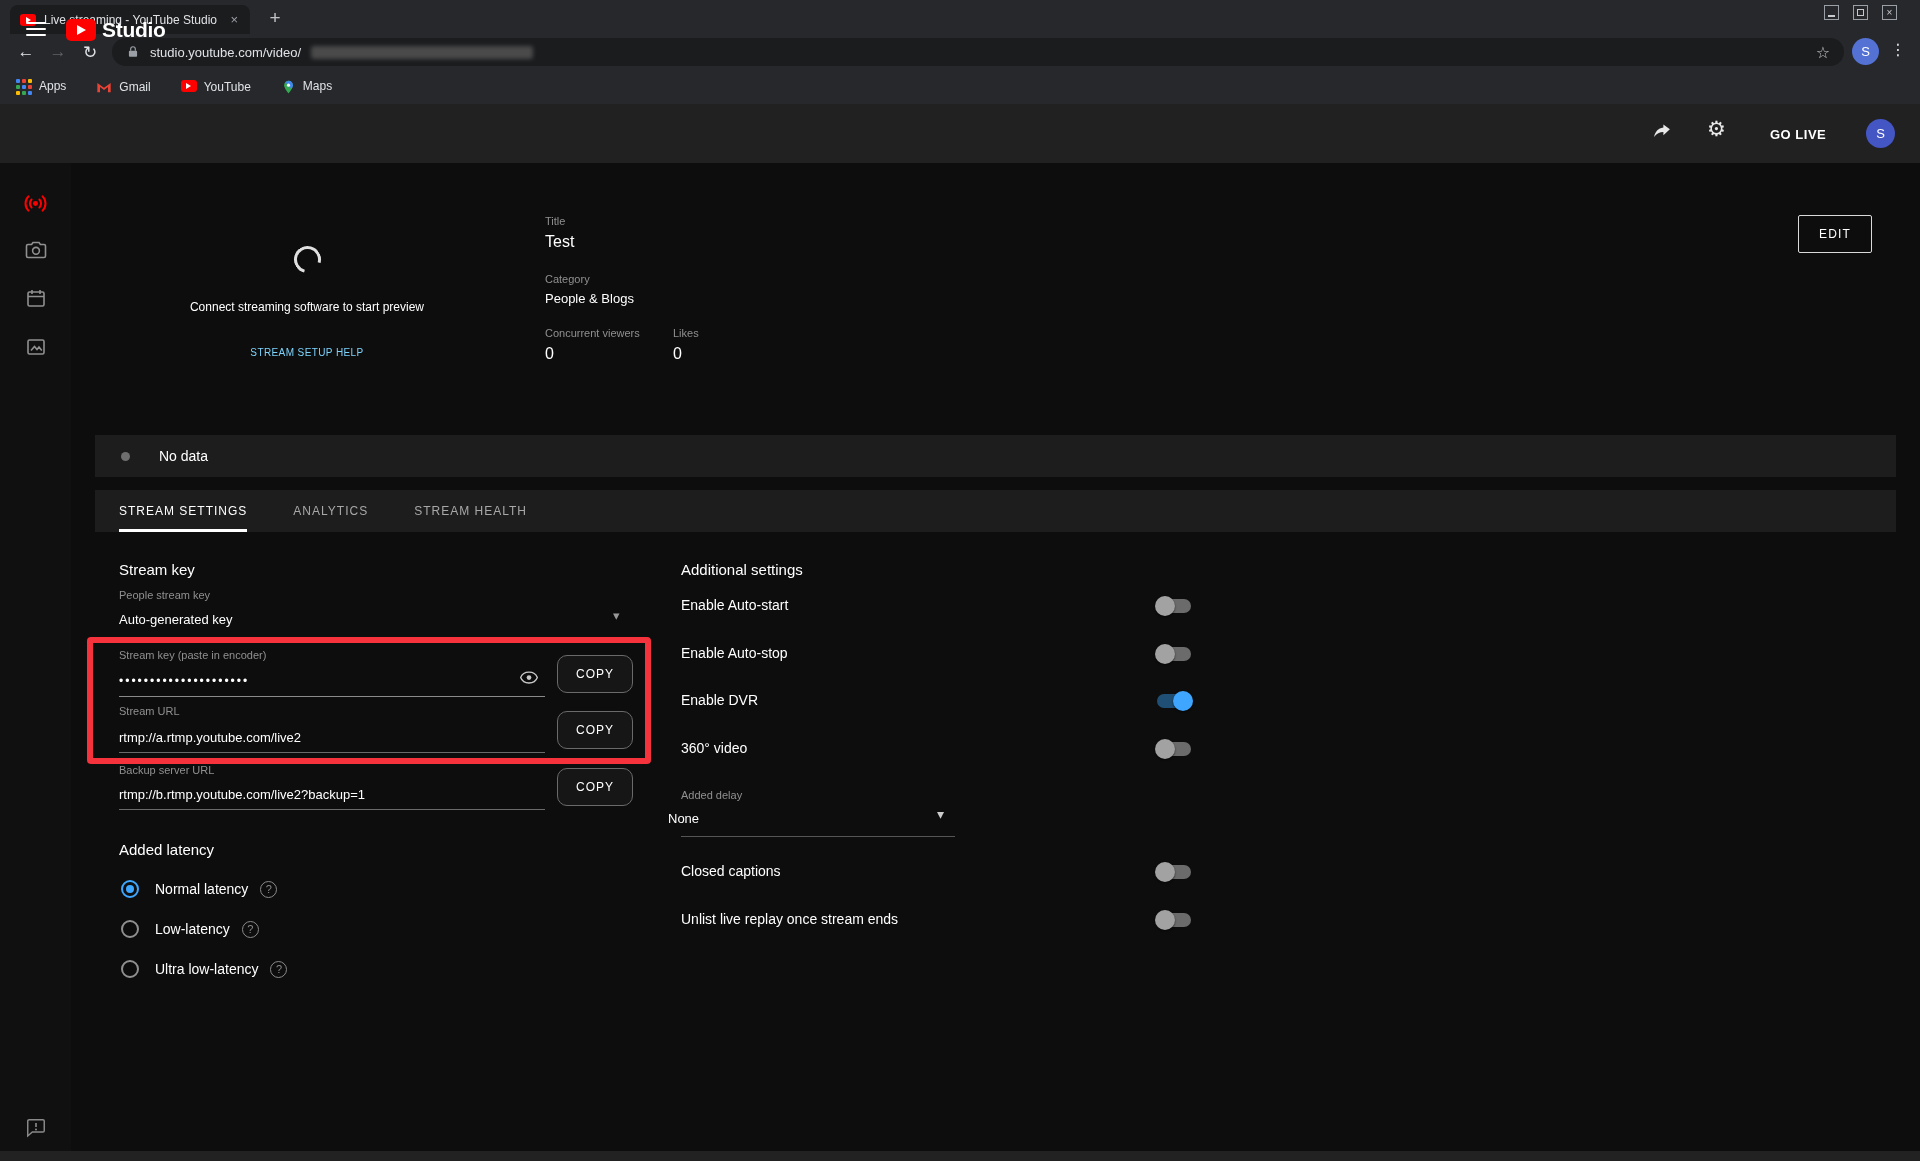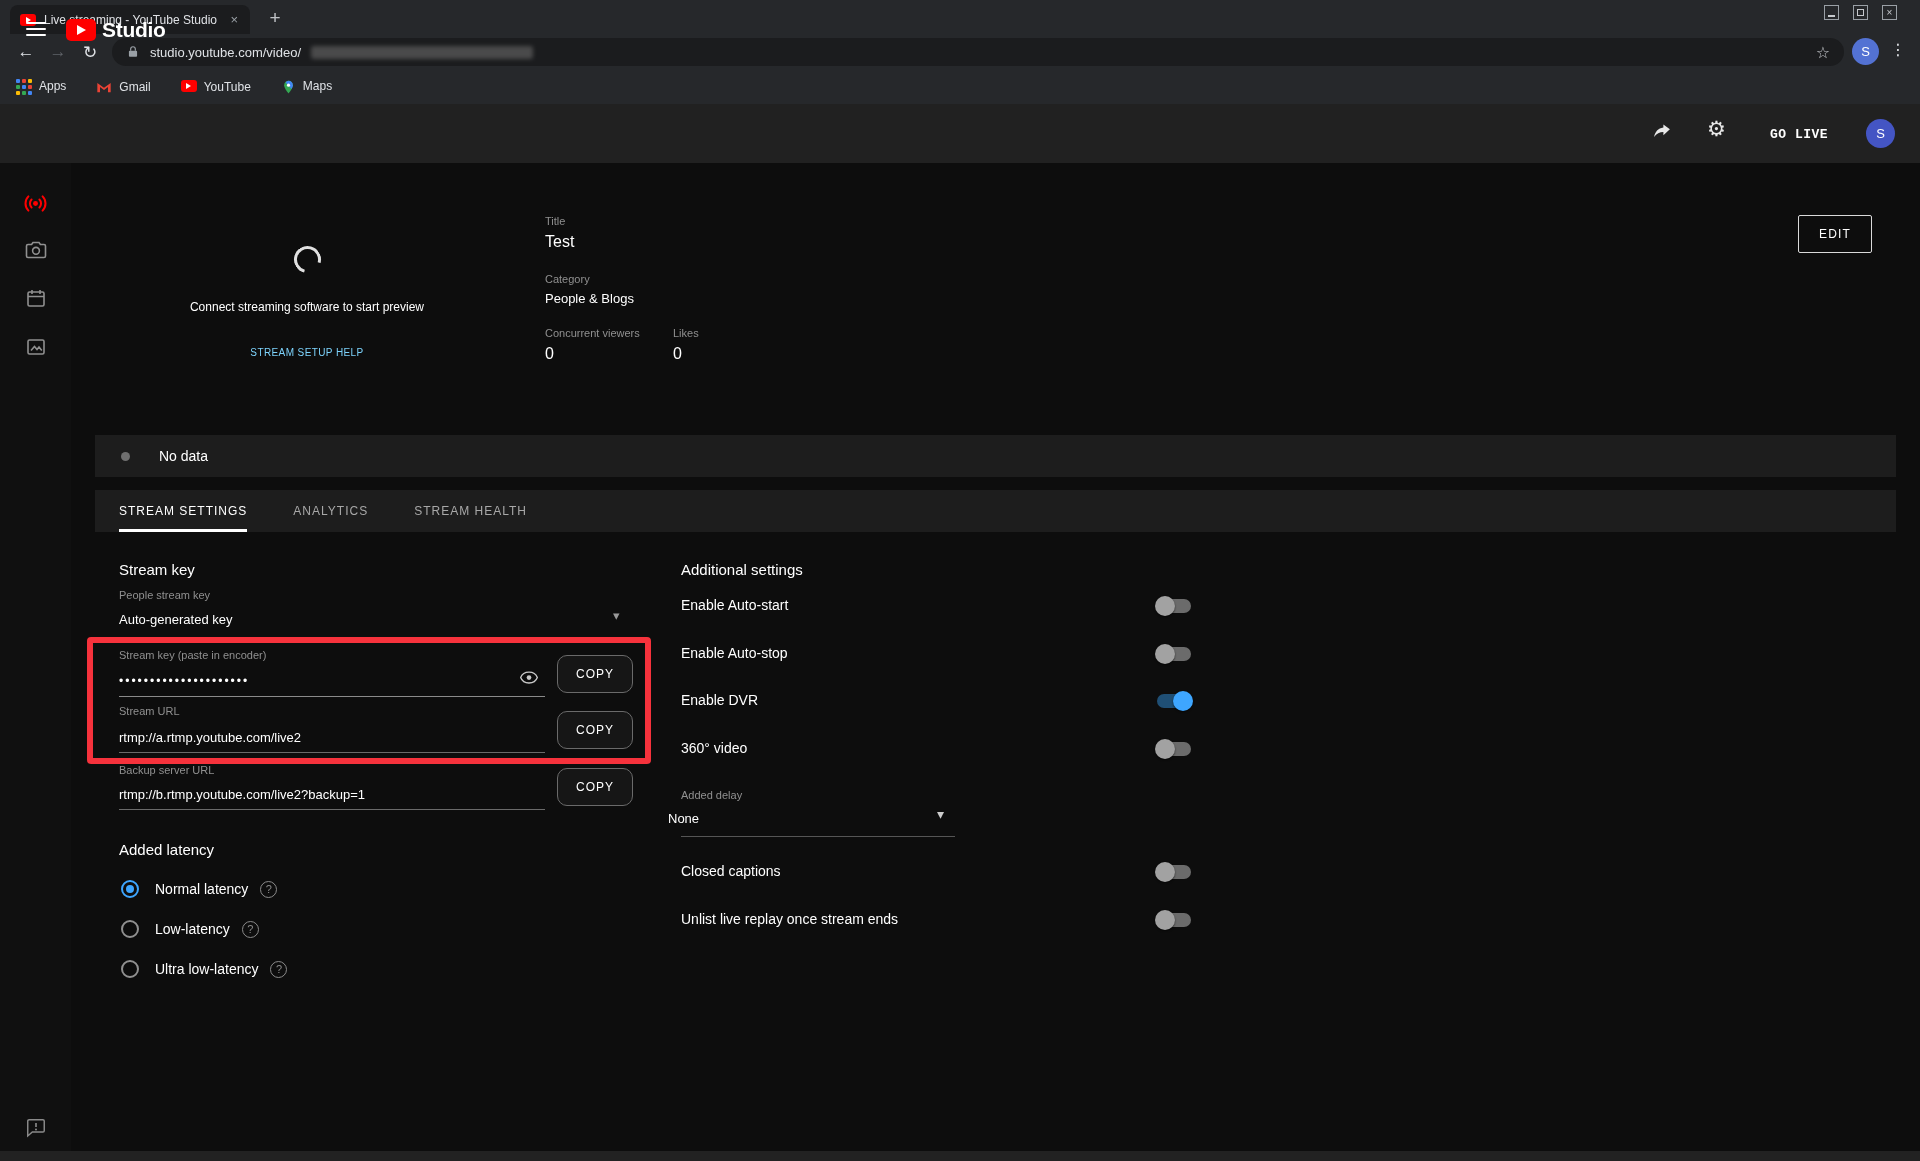--- a/index.html
+++ b/index.html
@@ -49,21 +49,21 @@
   
   #sheader { position:absolute; left:0; top:104px; width:1920px; height:59px; background:#212121; }
   #hamburger { position:absolute; left:26px; top:22px; width:20px; display:flex; flex-direction:column; gap:4px; }
   #hamburger span { height:2px; background:#fff; border-radius:1px; }
   #logo { position:absolute; left:66px; top:18px; display:flex; align-items:center; gap:6px; }
   #logo .yt-chip { width:30px; height:22px; border-radius:5px; }
   #logo .yt-chip .tri { border-left:9px solid #fff; border-top:5px solid transparent; border-bottom:5px solid transparent; }
   #logo .txt { font-size:21px; font-weight:bold; color:#fff; letter-spacing:-0.3px; }
   #h-share { position:absolute; left:1650px; top:120px; }
   #h-gear { position:absolute; left:1707px; top:117px; font-size:21px; color:#e8e8e8; }
-  #h-golive { position:absolute; left:1770px; top:127px; font-size:13px; color:#fff; letter-spacing:.5px; font-weight:bold;font-family:Liberation Mono, monospace; }
+  #h-golive { position:absolute; left:1770px; top:127px; font-size:13px; color:#fff; letter-spacing:.5px; font-weight:bold; }
   #h-avatar { position:absolute; left:1866px; top:119px; width:29px; height:29px; border-radius:50%; background:#4455c4;
               color:#fff; font-size:13px; display:flex; align-items:center; justify-content:center; }
 
   
   #sidebar { position:absolute; left:0; top:163px; width:71px; height:998px; background:#101010; }
   .side-item { position:absolute; left:0; width:71px; height:44px; display:flex; align-items:center; justify-content:center; }
 
   
   .spinner { position:absolute; left:294px; top:246px; width:27px; height:27px; border-radius:50%;
              border:3px solid #e0e0e0; border-bottom-color:transparent; transform:rotate(-30deg); }

